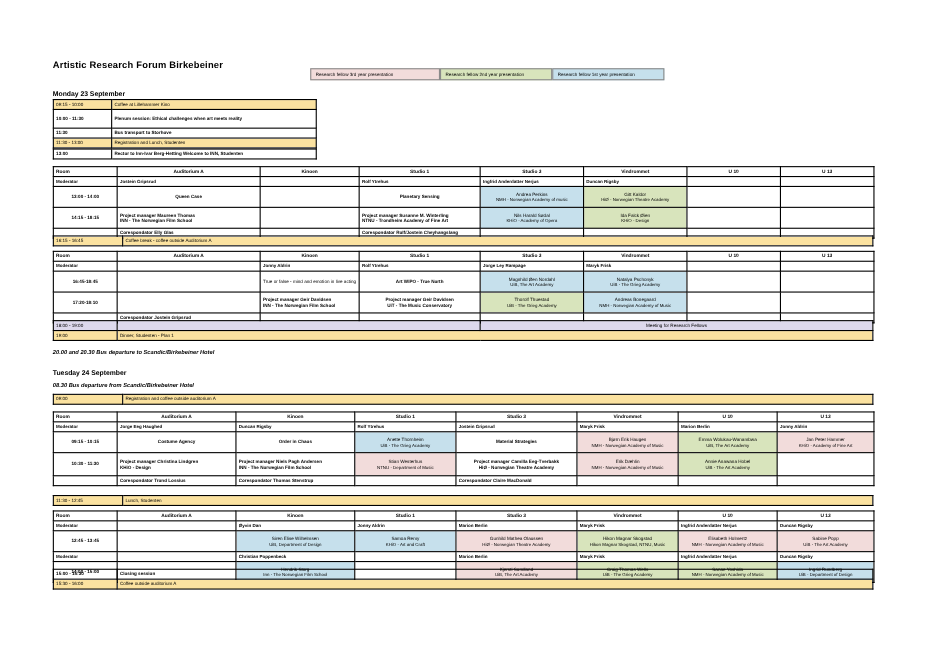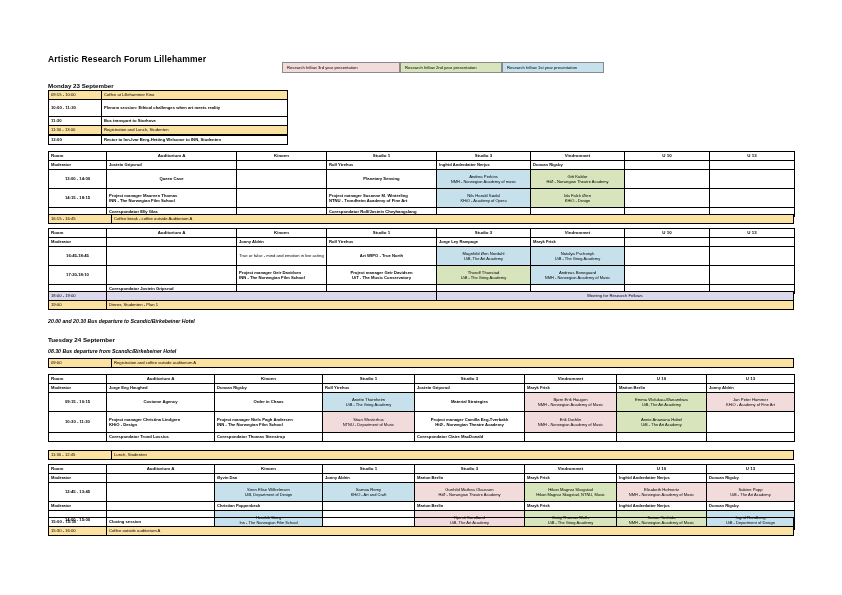--- a/index.html
+++ b/index.html
@@ -35,21 +35,21 @@
   .blk{position:absolute;}
   .sub{font-size:4.0px;}
   .nm{display:block;text-align:center;}
   .noteline{position:absolute;font-size:5.2px;font-weight:bold;font-style:italic;}
 </style>
 </head>
 <body>
 
 <div class="page">
 
-  <div class="h1">Artistic Research Forum Lillehammer</div>
+  <div class="h1">Artistic Research Forum Birkebeiner</div>
 
   <div class="legend">
     <div class="lg pink" style="width:108px">Research fellow 3rd year presentation</div>
     <div class="lg green" style="width:92px">Research fellow 2nd year presentation</div>
     <div class="lg blue" style="width:92px">Research fellow 1st year presentation</div>
   </div>
 
   <div class="h2 blk" style="left:48px;top:82px;">Monday 23 September</div>
 
   <table class="blk" style="left:48px;top:90px;width:240px;">

